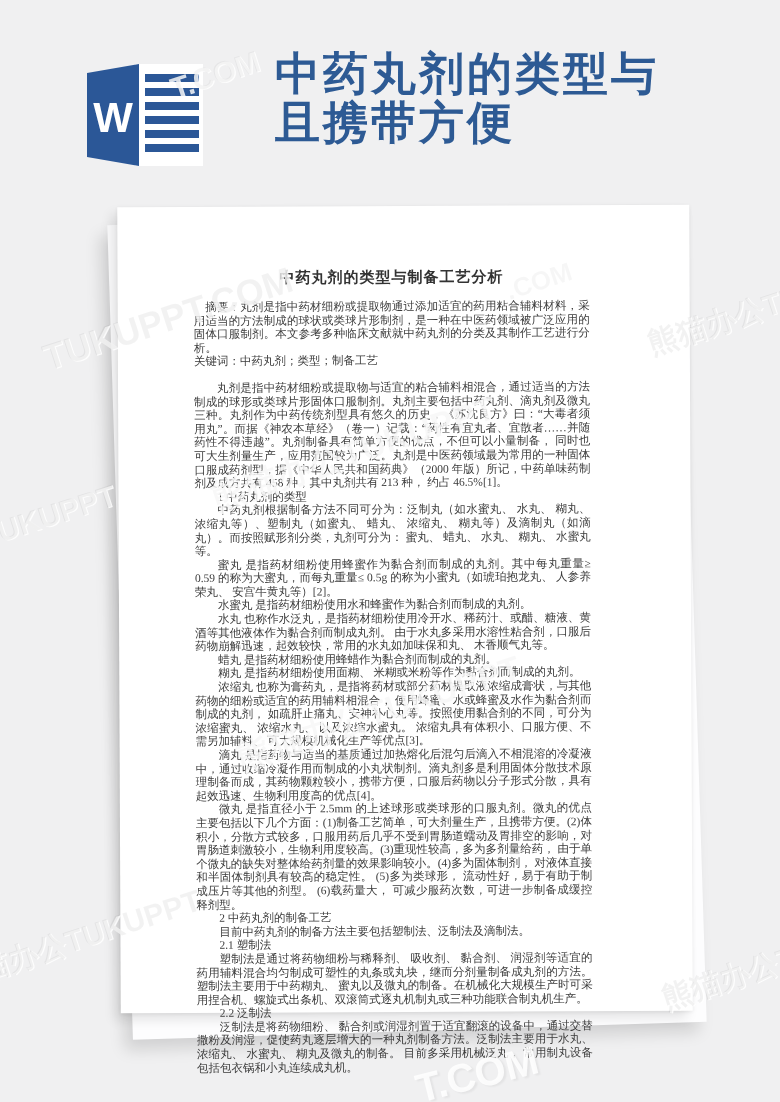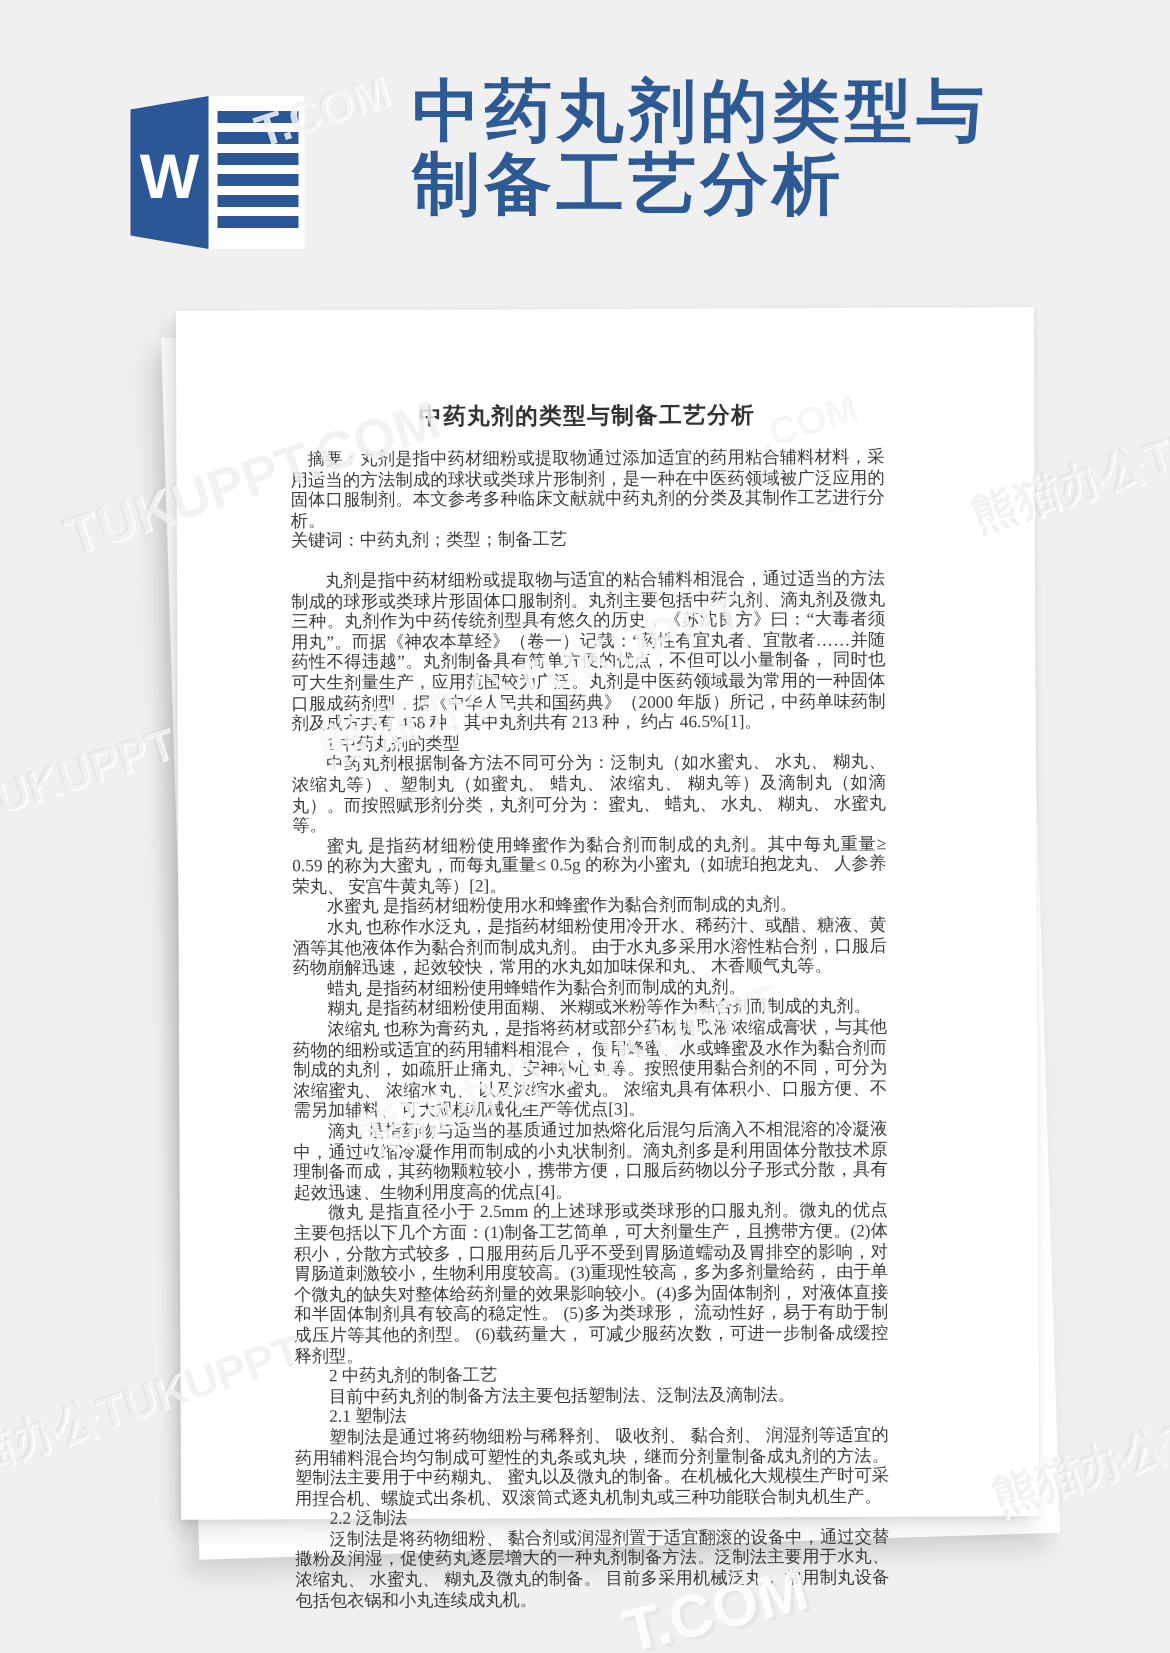--- a/index.html
+++ b/index.html
@@ -74,21 +74,21 @@
         <rect x="60" y="40" width="54" height="8" fill="#2b5797"></rect>
         <rect x="60" y="54" width="54" height="8" fill="#2b5797"></rect>
         <rect x="60" y="68" width="54" height="8" fill="#2b5797"></rect>
         <rect x="60" y="82" width="54" height="8" fill="#2b5797"></rect>
         <polygon points="2,11 54,2 54,104 2,95" fill="#2b5797"></polygon>
         <text x="28" y="70" font-size="42" font-weight="bold" fill="#ffffff" text-anchor="middle" font-family="Liberation Sans, sans-serif">W</text>
       </svg>
     </div>
     <div class="big-title">
       <div>中药丸剂的类型与</div>
-      <div>制备工艺分析</div>
+      <div>且携带方便</div>
     </div>
   </div>
 
   <div class="page-back"></div>
 
   <div class="page-front">
     <h1 class="doc-title">中药丸剂的类型与制备工艺分析</h1>
     <div id="doc-body">
         <p class="abstract">摘要：丸剂是指中药材细粉或提取物通过添加适宜的药用粘合辅料材料，采用适当的方法制成的球状或类球片形制剂，是一种在中医药领域被广泛应用的固体口服制剂。本文参考多种临床文献就中药丸剂的分类及其制作工艺进行分析。</p>
         <p class="keywords">关键词：中药丸剂；类型；制备工艺</p>

